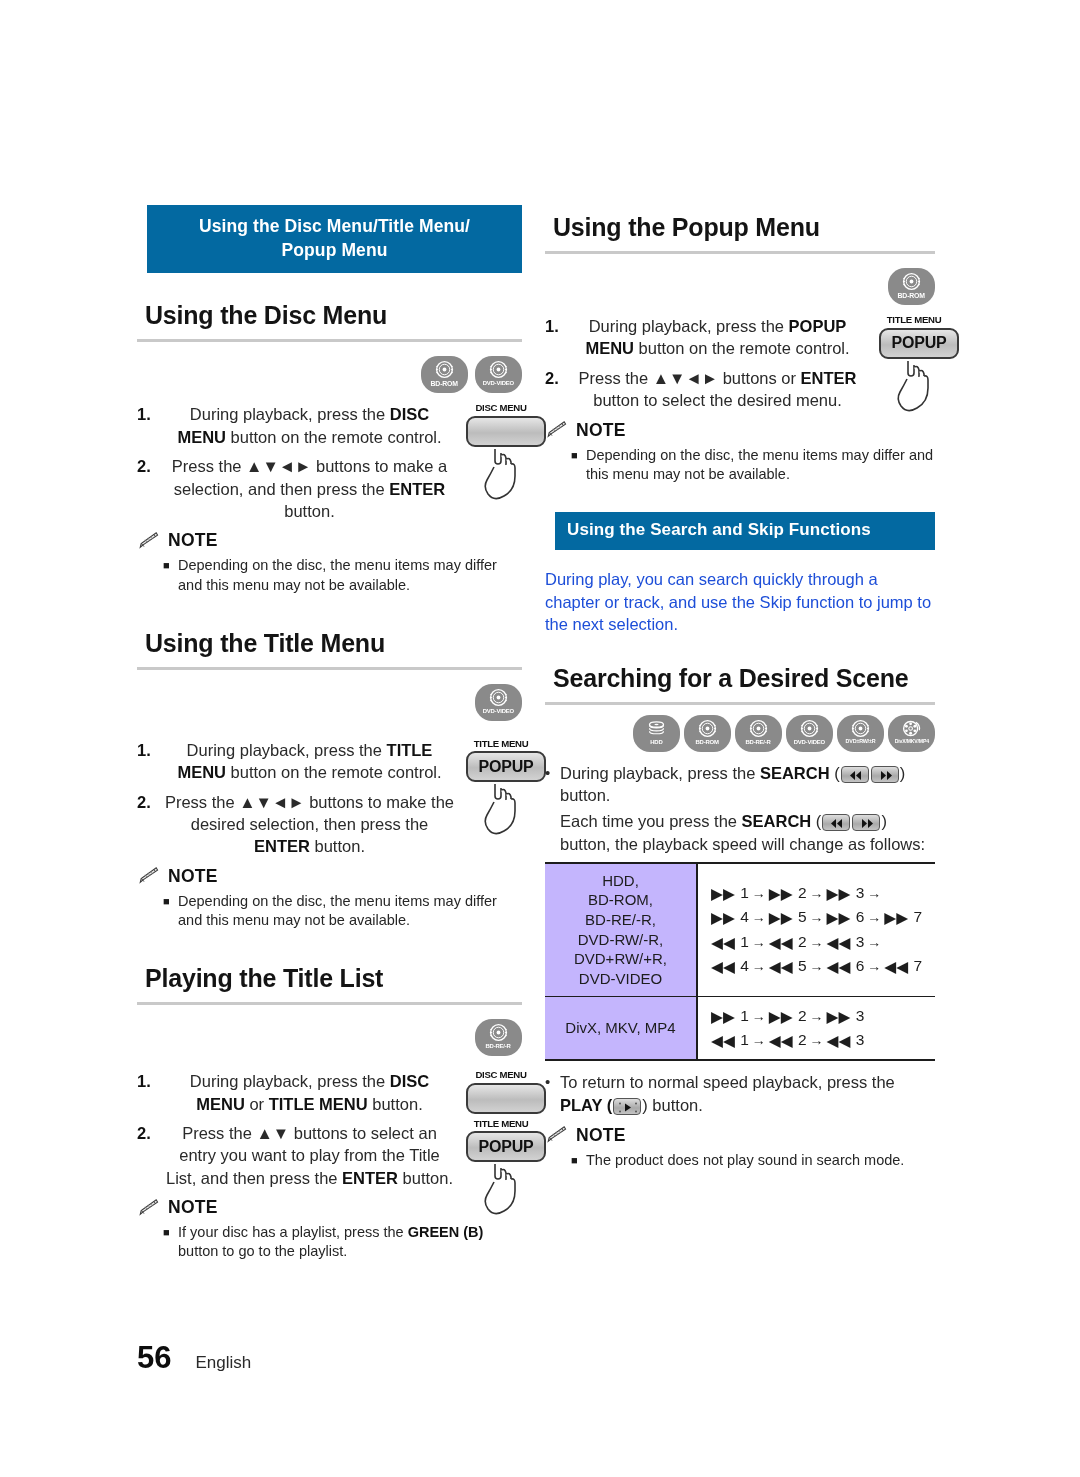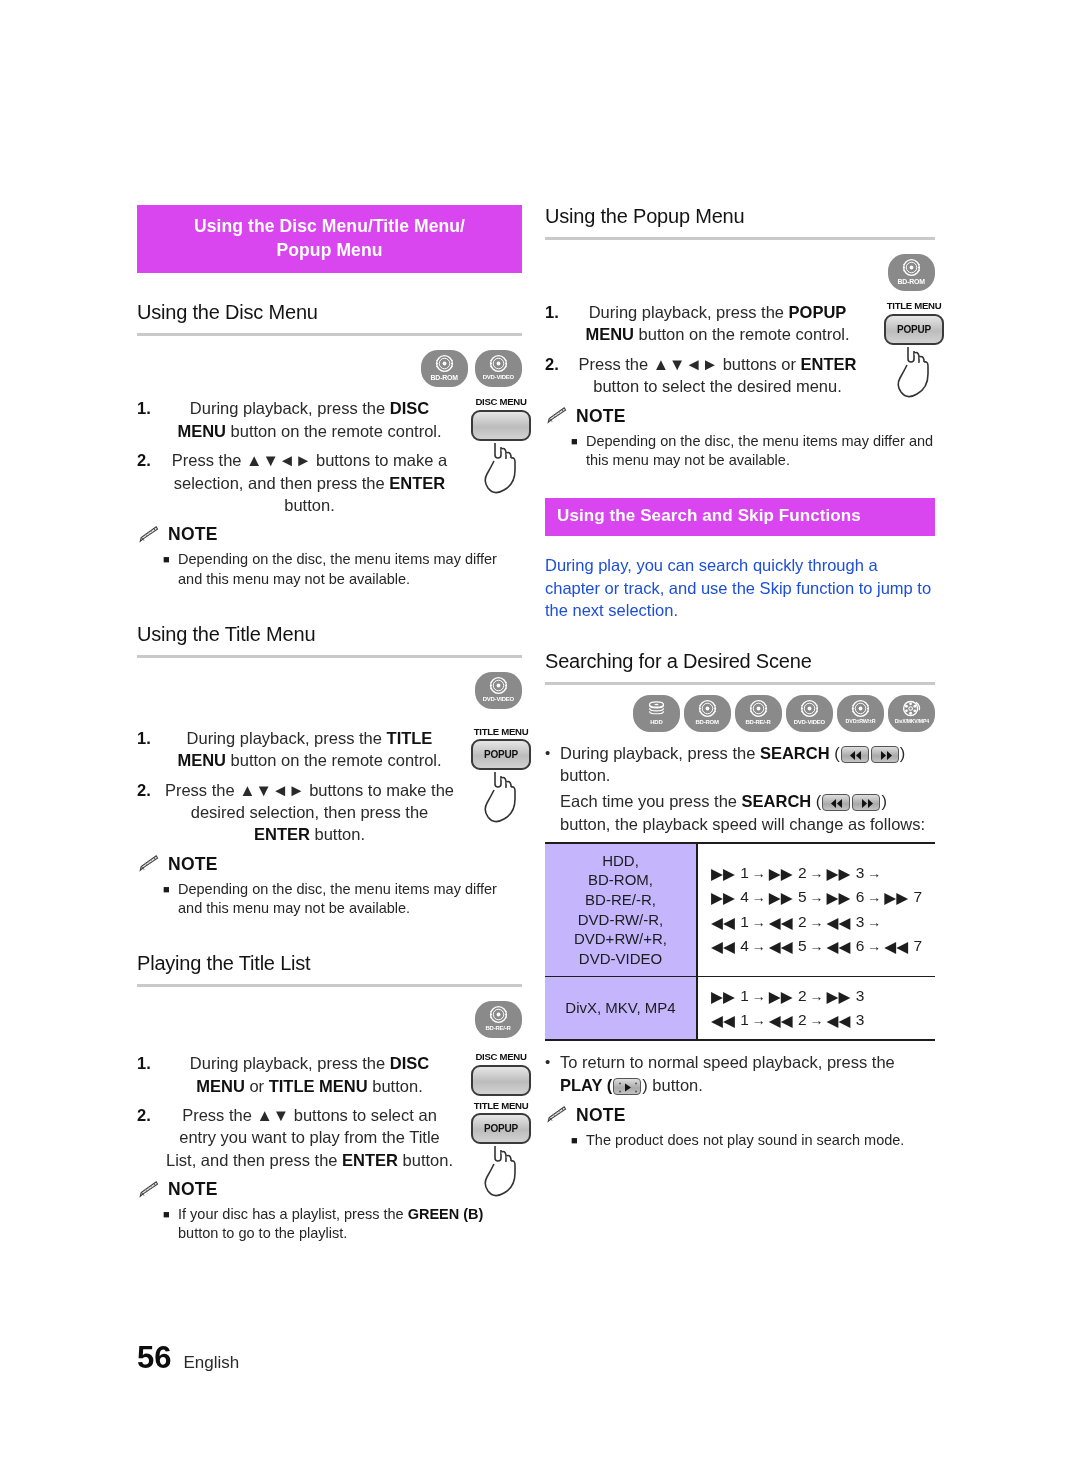--- a/index.html
+++ b/index.html
@@ -38,42 +38,43 @@
     width: 385px;
   }
   .col-right {
     position: absolute;
     left: 545px; top: 205px;
     width: 390px;
   }
 
   
   .banner {
-    background: #d946ef;
+    background: #0369a1;
     color: #ffffff;
     font-weight: bold;
     font-size: 17.5px;
     text-align: center;
     padding: 10px 8px 11px 8px;
     line-height: 1.35;
     letter-spacing: 0.1px;
+    margin-left: 10px;
   }
   .banner.single {
     text-align: left;
     padding: 7px 10px 8px 12px;
     font-size: 17px;
   }
 
   
   .h2 {
-    font-size: 20px;
-    font-weight: normal;
+    font-size: 25px;
+    font-weight: bold;
     color: #141414;
     letter-spacing: -0.2px;
-    margin: 0;
+    margin: 8px;
     padding: 0;
   }
   .rule {
     height: 3px;
     background: #c9c9c9;
     margin-top: 9px;
   }
 
   
   .body {
@@ -178,29 +179,29 @@
   .key-cap-label {
     font-size: 9.6px;
     font-weight: bold;
     color: #111;
     text-align: center;
     letter-spacing: -0.3px;
     line-height: 1.1;
     white-space: nowrap;
   }
   .key {
-    width: 60px; height: 31px;
+    width: 80px; height: 31px;
     margin: 2px auto 0 auto;
     border-radius: 9px;
     background: linear-gradient(#e6e6e6, #bcbcbc 55%, #d2d2d2);
     border: 2px solid #3a3a3a;
     display: flex;
     align-items: center;
     justify-content: center;
-    font-size: 10px;
+    font-size: 16px;
     font-weight: bold;
     color: #111;
     letter-spacing: -0.2px;
   }
   .hand { display: block; }
 
   
   .tbtn {
     display: inline-block;
     vertical-align: -4px;
@@ -251,21 +252,21 @@
     margin-right: 1px;
   }
   .arr { margin: 0 3px; font-size: 14px; }
 
   
   .footer {
     position: absolute;
     left: 137px; top: 1340px;
     display: flex;
     align-items: baseline;
-    gap: 12px;
+    gap: 24px;
   }
   .pageno { font-size: 31px; font-weight: bold; color: #0d0d0d; }
   .lang { font-size: 17px; color: #2a2a2a; }
   .mt10 { margin-top: 10px; }
   .mt14 { margin-top: 14px; }
   .mt18 { margin-top: 18px; }
   .mt28 { margin-top: 28px; }
   .mt34 { margin-top: 34px; }
 
   .flowrow { position: relative; }

